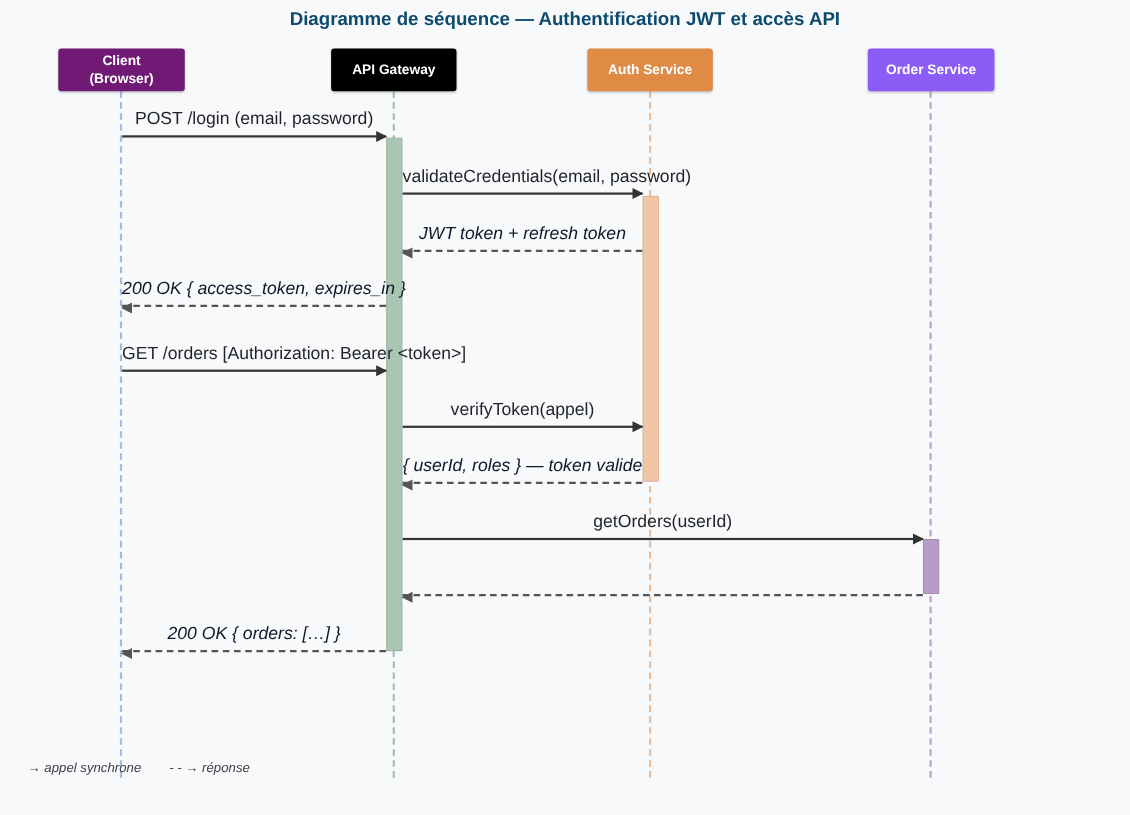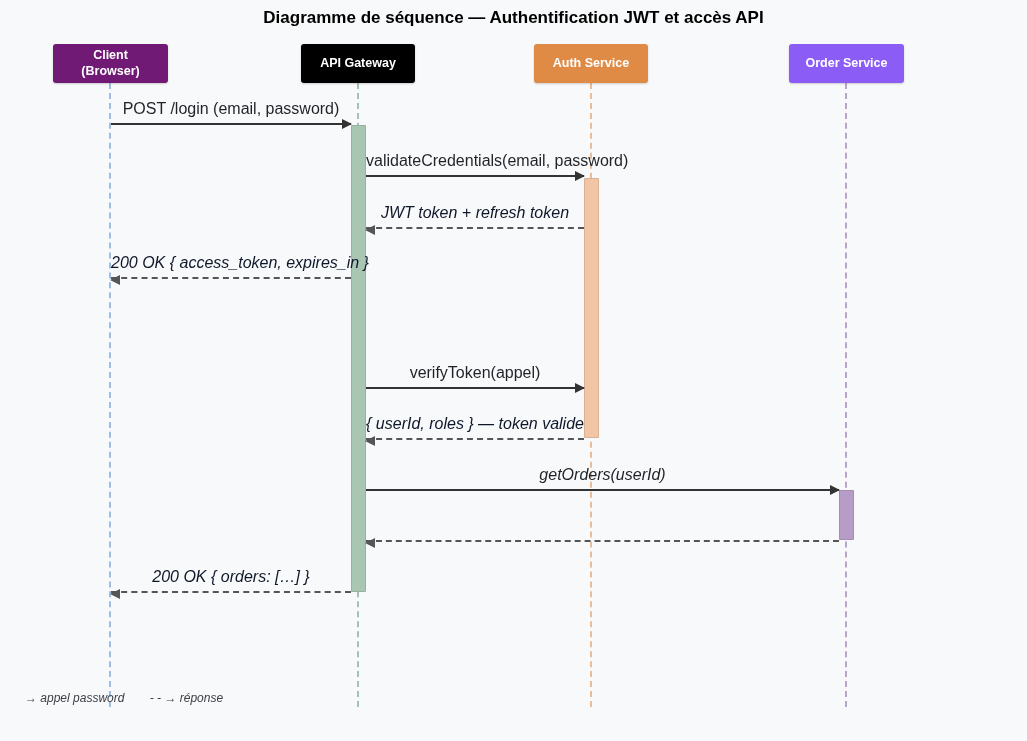--- a/index.html
+++ b/index.html
@@ -11,21 +11,21 @@
     background: #f8f9fa;
     font-family: "Liberation Sans", sans-serif;
     overflow: hidden;
   }
   .title {
     position: absolute;
     top: 8px; left: 0; right: 0;
     text-align: center;
     font-size: 17px;
     font-weight: 700;
-    color: #000000;
+    color: #0c4a6e;
   }
   .lifeline {
     position: absolute;
     top: 83px;
     height: 624px;
     width: 0;
     border-left: 2px dashed rgba(0,0,0,0.35);
   }
   .ll-client  { left: 109px; border-left-color: rgba(21,101,192,0.40); }
   .ll-gateway { left: 357px; border-left-color: rgba(46,107,77,0.40); }
@@ -85,21 +85,21 @@
   .mline.right::after { right: -1px; border-left: 10px solid #333; }
   .mline.left::after  { left: -1px;  border-right: 10px solid #333; }
   .mline.dashed.left::after  { border-right-color: #555; }
   .m1  { left: 111px; top: 97px;  width: 240px; }
   .m2  { left: 366px; top: 149px; width: 218px; }
   .m3  { left: 366px; top: 201px; width: 218px; }
   .m4  { left: 111px; top: 251px; width: 240px; }
   .m5  { left: 111px; top: 310px; width: 240px; }
   .m6  { left: 366px; top: 361px; width: 218px; }
   .m7  { left: 366px; top: 412px; width: 218px; padding-left: 36px; }
-  .m8  { left: 366px; top: 463px; width: 473px; font-style: italic; }
+  .m8  { left: 366px; top: 463px; width: 473px; }
   .m9  { left: 366px; top: 514px; width: 473px; }
   .m10 { left: 111px; top: 565px; width: 240px; }
   .legend {
     position: absolute;
     left: 25px;
     top: 691px;
     font-size: 12px;
     font-style: italic;
     color: #3c4046;
   }
@@ -140,20 +140,24 @@
   <div class="msg response m3">
     <div class="mlabel">JWT token + refresh token</div>
     <div class="mline dashed left"></div>
   </div>
 
   <div class="msg response m4">
     <div class="mlabel">200 OK { access_token, expires_in }</div>
     <div class="mline dashed left"></div>
   </div>
 
+  <div class="msg sync m5">
+    <div class="mlabel">GET /orders [Authorization: Bearer &lt;token&gt;]</div>
+    <div class="mline solid right"></div>
+  </div>
 
   <div class="msg sync m6">
     <div class="mlabel">verifyToken(appel)</div>
     <div class="mline solid right"></div>
   </div>
 
   <div class="msg response m7">
     <div class="mlabel">{ userId, roles } — token valide</div>
     <div class="mline dashed left"></div>
   </div>
@@ -166,17 +170,17 @@
   <div class="msg response m9">
     <div class="mline dashed left"></div>
   </div>
 
   <div class="msg response m10">
     <div class="mlabel">200 OK { orders: […] }</div>
     <div class="mline dashed left"></div>
   </div>
 
   <div class="legend">
-    <span>→ appel password</span>
+    <span>→ appel synchrone</span>
     <span>- - → réponse</span>
   </div>
 
 </div>
 
 </body></html>

